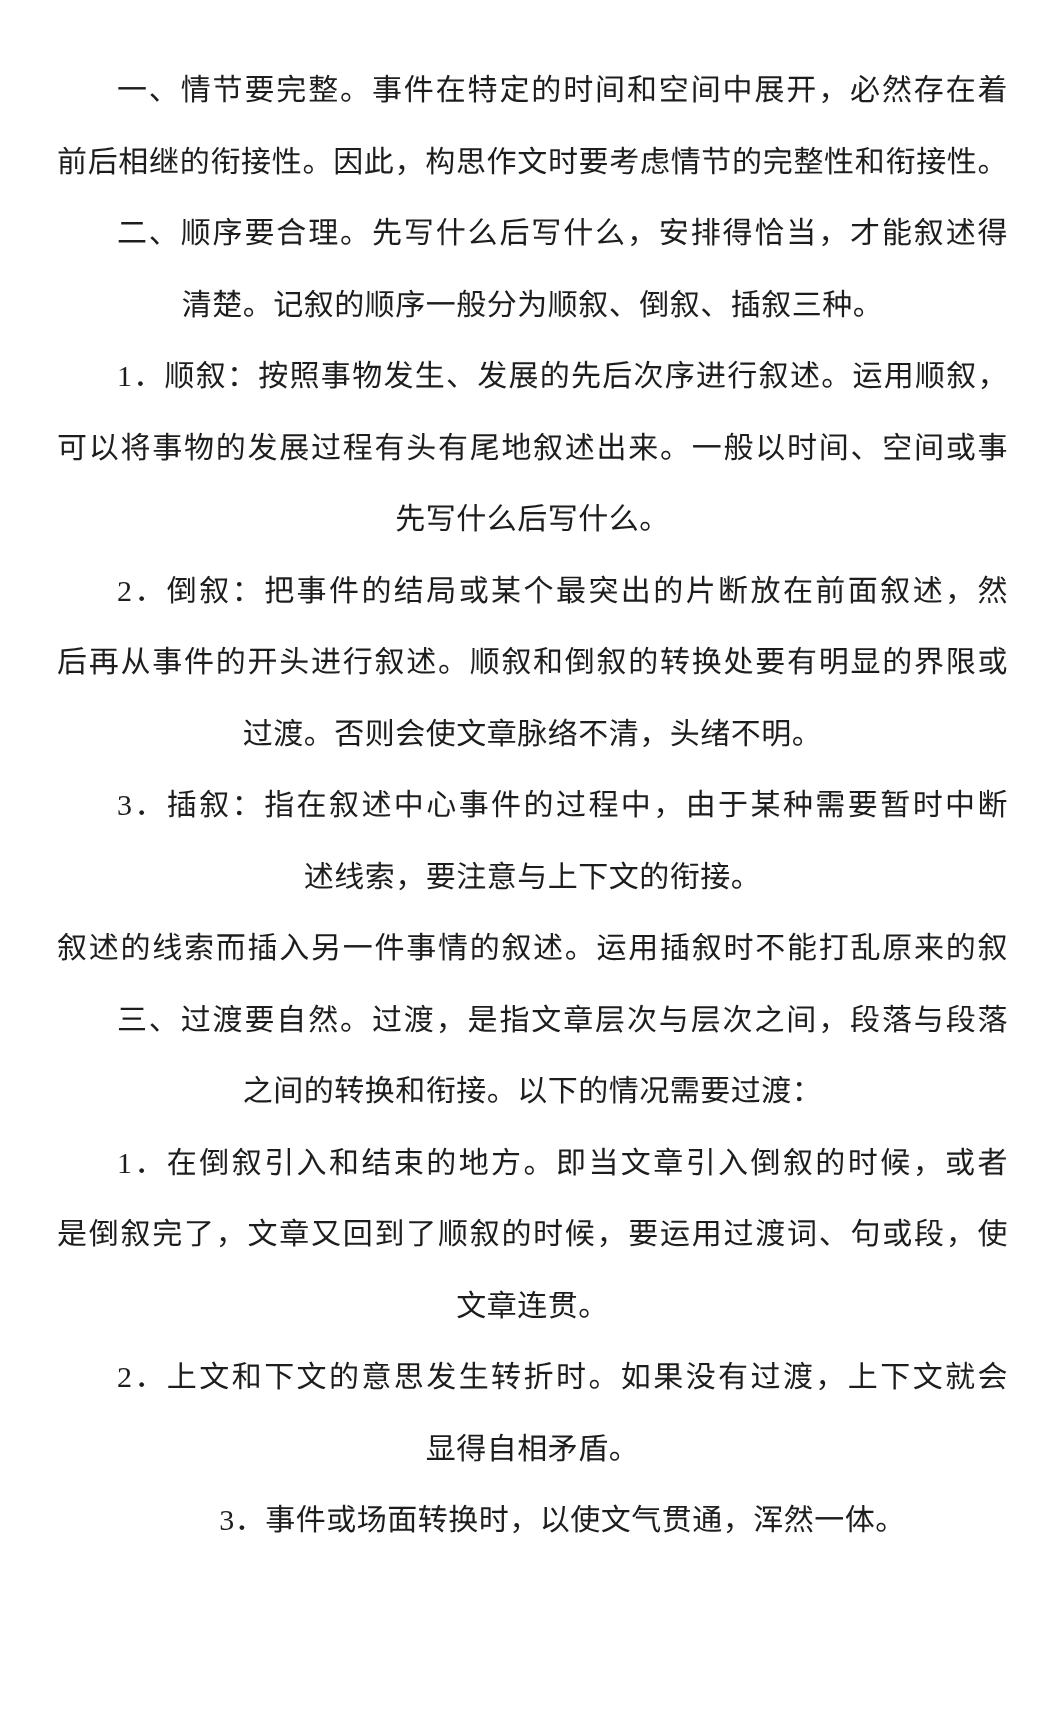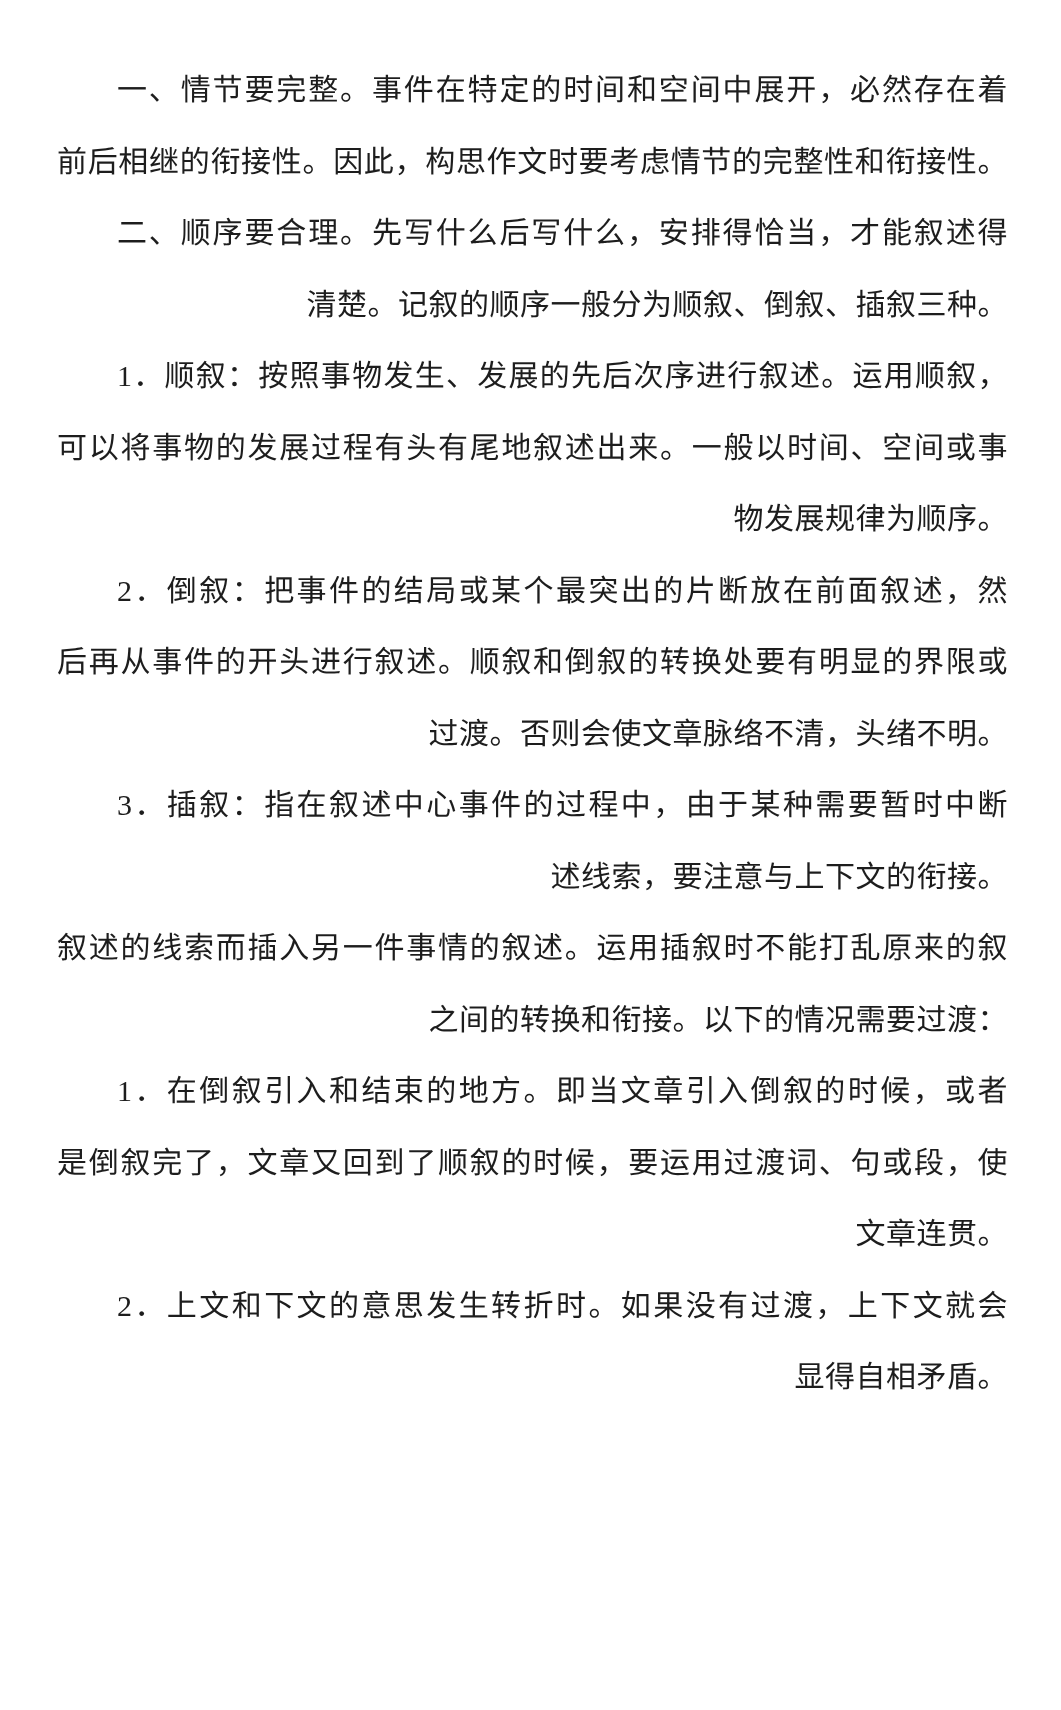--- a/index.html
+++ b/index.html
@@ -22,21 +22,21 @@
     font-size: 30px;
     color: #1d1d1d;
     -webkit-font-smoothing: antialiased;
   }
   .doc-body {
     width: 951px;
   }
   .line {
     height: 71.5px;
     line-height: 71.5px;
-    text-align: right;
+    text-align: center;
     white-space: nowrap;
     overflow: visible;
     letter-spacing: 0.5px;
   }
   .line.indent {
     padding-left: 60px;
   }
   .line.fill {
     white-space: normal;
     text-align: justify;
@@ -49,27 +49,29 @@
 <body>
 
 <div class="page" style="background: rgb(255, 255, 255); color: rgb(29, 29, 29);">
   <div class="doc-body">
       <div class="line indent fill">一、情节要完整。事件在特定的时间和空间中展开，必然存在着</div>
       <div class="line fill">前后相继的衔接性。因此，构思作文时要考虑情节的完整性和衔接性。</div>
       <div class="line indent fill">二、顺序要合理。先写什么后写什么，安排得恰当，才能叙述得</div>
       <div class="line">清楚。记叙的顺序一般分为顺叙、倒叙、插叙三种。</div>
       <div class="line indent fill">1．顺叙：按照事物发生、发展的先后次序进行叙述。运用顺叙，</div>
       <div class="line fill">可以将事物的发展过程有头有尾地叙述出来。一般以时间、空间或事</div>
-      <div class="line">物发展规律为顺序。</div>
+      <div class="line">先写什么后写什么。</div>
       <div class="line indent fill">2．倒叙：把事件的结局或某个最突出的片断放在前面叙述，然</div>
       <div class="line fill">后再从事件的开头进行叙述。顺叙和倒叙的转换处要有明显的界限或</div>
       <div class="line">过渡。否则会使文章脉络不清，头绪不明。</div>
       <div class="line indent fill">3．插叙：指在叙述中心事件的过程中，由于某种需要暂时中断</div>
       <div class="line">述线索，要注意与上下文的衔接。</div>
       <div class="line fill">叙述的线索而插入另一件事情的叙述。运用插叙时不能打乱原来的叙</div>
+      <div class="line indent fill">三、过渡要自然。过渡，是指文章层次与层次之间，段落与段落</div>
       <div class="line">之间的转换和衔接。以下的情况需要过渡：</div>
       <div class="line indent fill">1．在倒叙引入和结束的地方。即当文章引入倒叙的时候，或者</div>
       <div class="line fill">是倒叙完了，文章又回到了顺叙的时候，要运用过渡词、句或段，使</div>
       <div class="line">文章连贯。</div>
       <div class="line indent fill">2．上文和下文的意思发生转折时。如果没有过渡，上下文就会</div>
       <div class="line">显得自相矛盾。</div>
+      <div class="line indent">3．事件或场面转换时，以使文气贯通，浑然一体。</div>
     </div>
 </div>
 
 </body></html>

